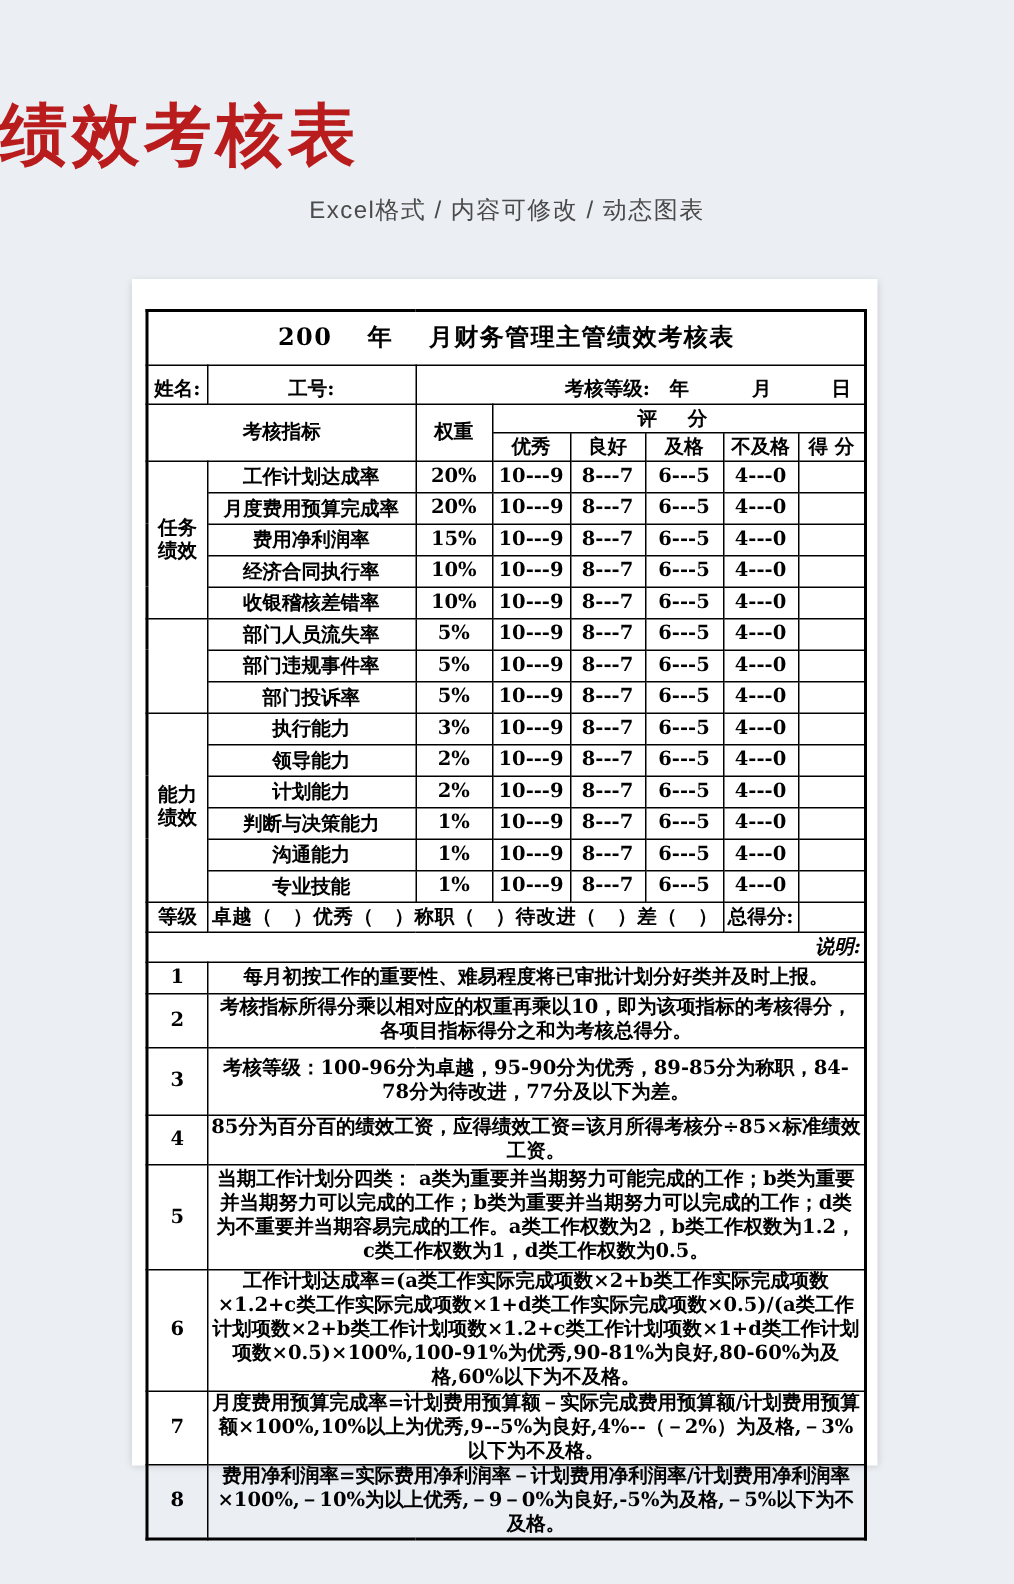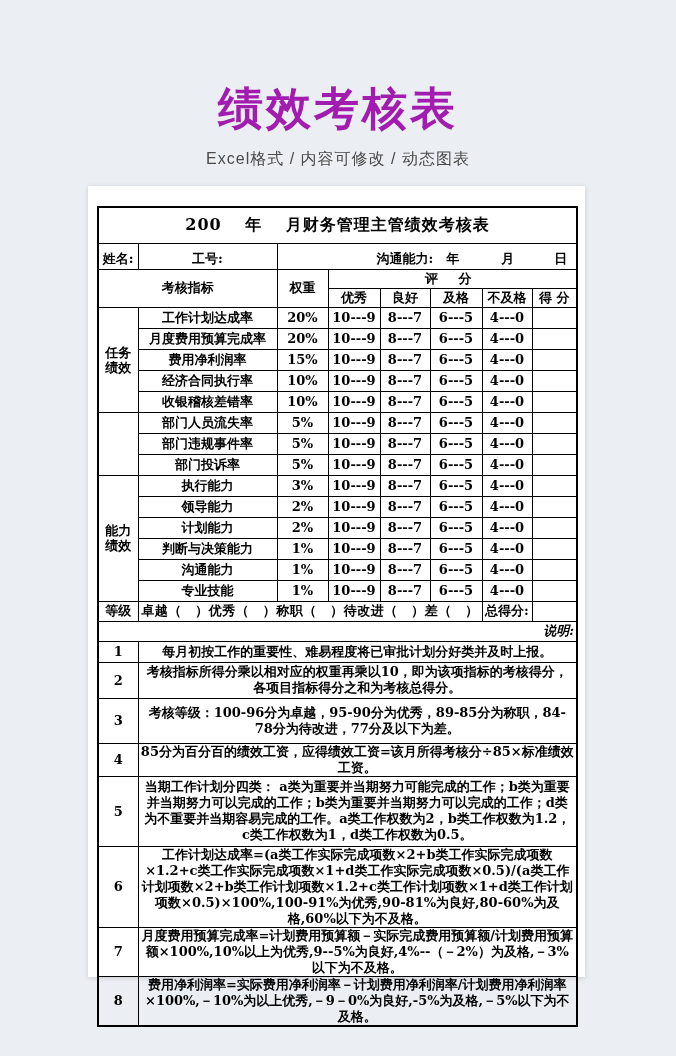--- a/index.html
+++ b/index.html
@@ -5,25 +5,25 @@
   html,body{margin:0;padding:0;}
   body{
     width:676px;height:1056px;
     background:#ebeef3;
     font-family:"Liberation Sans", sans-serif;
     position:relative;
     overflow:hidden;
   }
   .page-title{
     margin:0;
-    padding-top:79px;
-    text-align:center;
+    padding-top:60px;
+    text-align:left;
     font-size:45px;
     font-weight:bold;
-    color:#a21caf;
+    color:#b91c1c;
     letter-spacing:3px;
   }
   .page-subtitle{
     margin:10px 0 0 0;
     text-align:center;
     font-size:16px;
     color:#4a4a4a;
     letter-spacing:1px;
   }
   .sheet-card{
@@ -111,21 +111,21 @@
       <td colspan="8">200　 年　 月财务管理主管绩效考核表</td>
     </tr>
 
     <tr class="name-row">
       <td class="name-label">姓名:</td>
       <td class="empid-cell">
         <span>工号:</span>
       </td>
       <td class="date-cell" colspan="6">
         <div class="date-flex">
-          <span class="dl">沟通能力:</span>
+          <span class="dl">考核等级:</span>
           <span class="dy">年</span>
           <span class="dm">月</span>
           <span class="dd">日</span>
         </div>
       </td>
     </tr>
 
     <tr class="head1">
       <td colspan="2" rowspan="2">考核指标</td>
       <td rowspan="2">权重</td>

